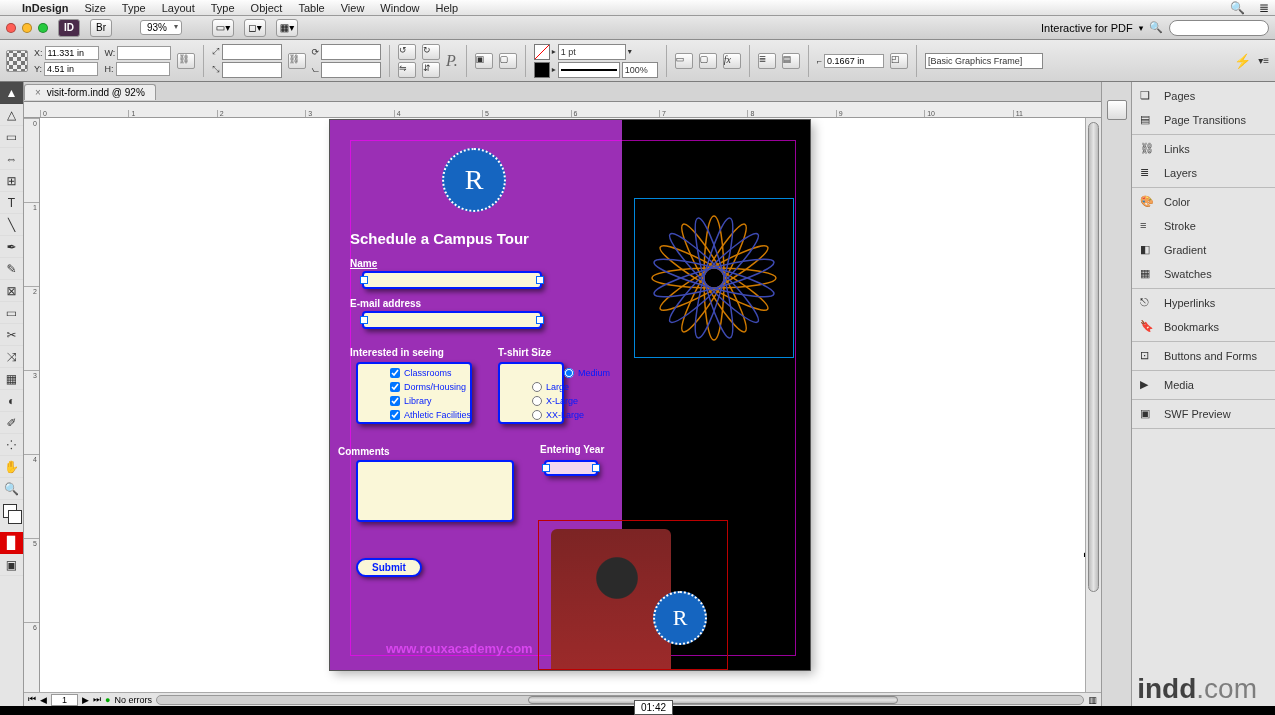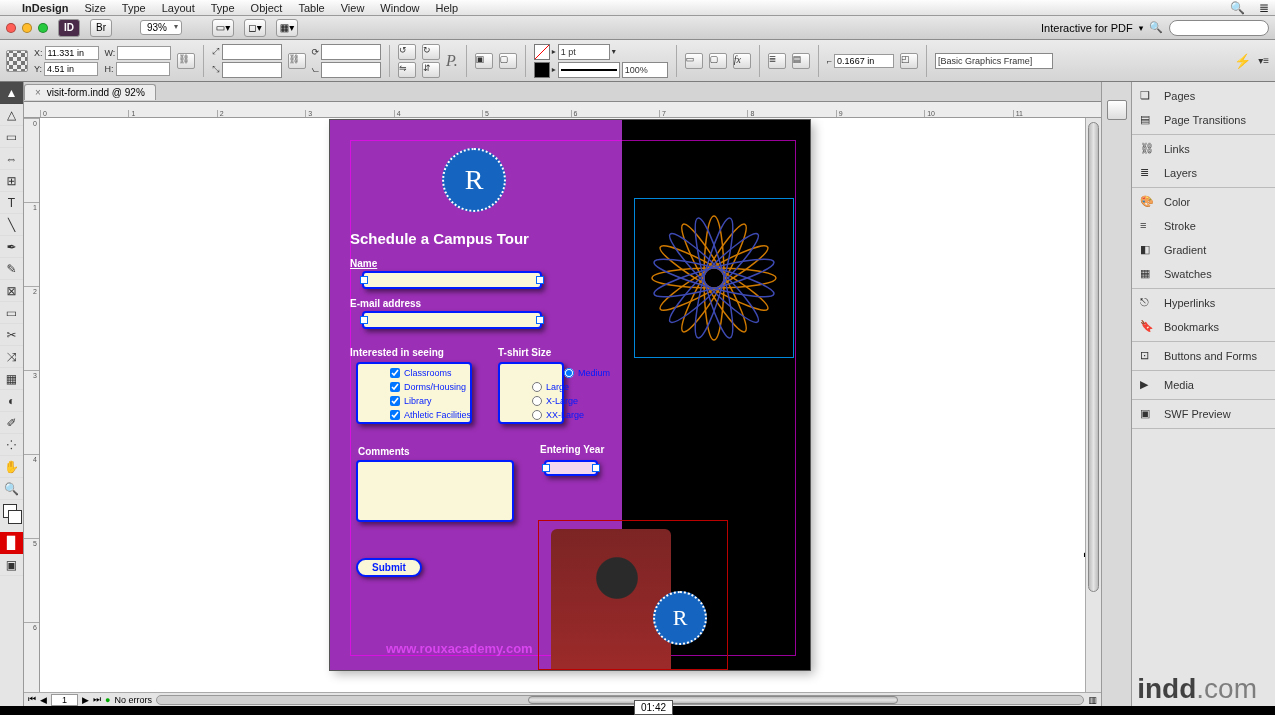--- a/index.html
+++ b/index.html
@@ -197,30 +197,30 @@
     </div>
   <div style="font:italic 16px Georgia;color:#666;">P.</div>
   <div class="sep"></div>
   <div class="iconbtn">▣</div>
   <div class="iconbtn">▢</div>
   <div class="sep"></div>
   <div class="grp">
     <div class="fld">
       <span style="width:16px;height:16px;background:linear-gradient(135deg,#fff 48%,red 48% 52%,#fff 52%);border:1px solid #777;"></span>
       <span style="font-size:8px;">▸</span>
-      <div class="sel" style="width:52px;">1 pt</div>
+      <div class="sel" style="width:68px;">1 pt</div>
       <span style="font-size:8px;">▾</span>
     </div>
     <div class="fld">
       <span style="width:16px;height:16px;background:#000;border:1px solid #777;"></span>
       <span style="font-size:8px;">▸</span>
       <div class="sel" style="width:62px;height:16px;background:#fff;display:flex;align-items:center;">
           <span style="width:100%;border-top:2px solid #000;"></span>
         </div>
-      <div class="sel" style="width:46px;">100%</div>
+      <div class="sel" style="width:36px;">100%</div>
     </div>
   </div>
   <div class="sep"></div>
   <div class="iconbtn">▭</div>
   <div class="iconbtn">▢</div>
   <div class="iconbtn" style="font:italic 10px Georgia;">fx</div>
   <div class="sep"></div>
   <div class="grp">
       <div class="iconbtn">≣</div>
     </div>
@@ -350,21 +350,21 @@
             </label>
           <label class="chk" style="left:174px;top:276px;">
               <input type="radio" style="">
               <span>X-Large</span>
             </label>
           <label class="chk" style="left:174px;top:290px;">
               <input type="radio" style="">
               <span>XX-Large</span>
             </label>
 
-          <span class="lbl" style="left:28px;top:326px;">Comments</span>
+          <span class="lbl" style="left:8px;top:326px;">Comments</span>
           <div class="fbox" style="left:26px;top:340px;width:158px;height:62px;"></div>
 
           <span class="lbl" style="left:210px;top:324px;">Entering Year</span>
           <div class="fbox handles" style="left:214px;top:340px;width:54px;height:16px;background:#f3d8ef;"></div>
 
           <button id="submit">Submit</button>
           <div id="url">www.rouxacademy.com</div>
 
           <div id="flower">
             <svg width="140" height="140" viewBox="-70 -70 140 140">

